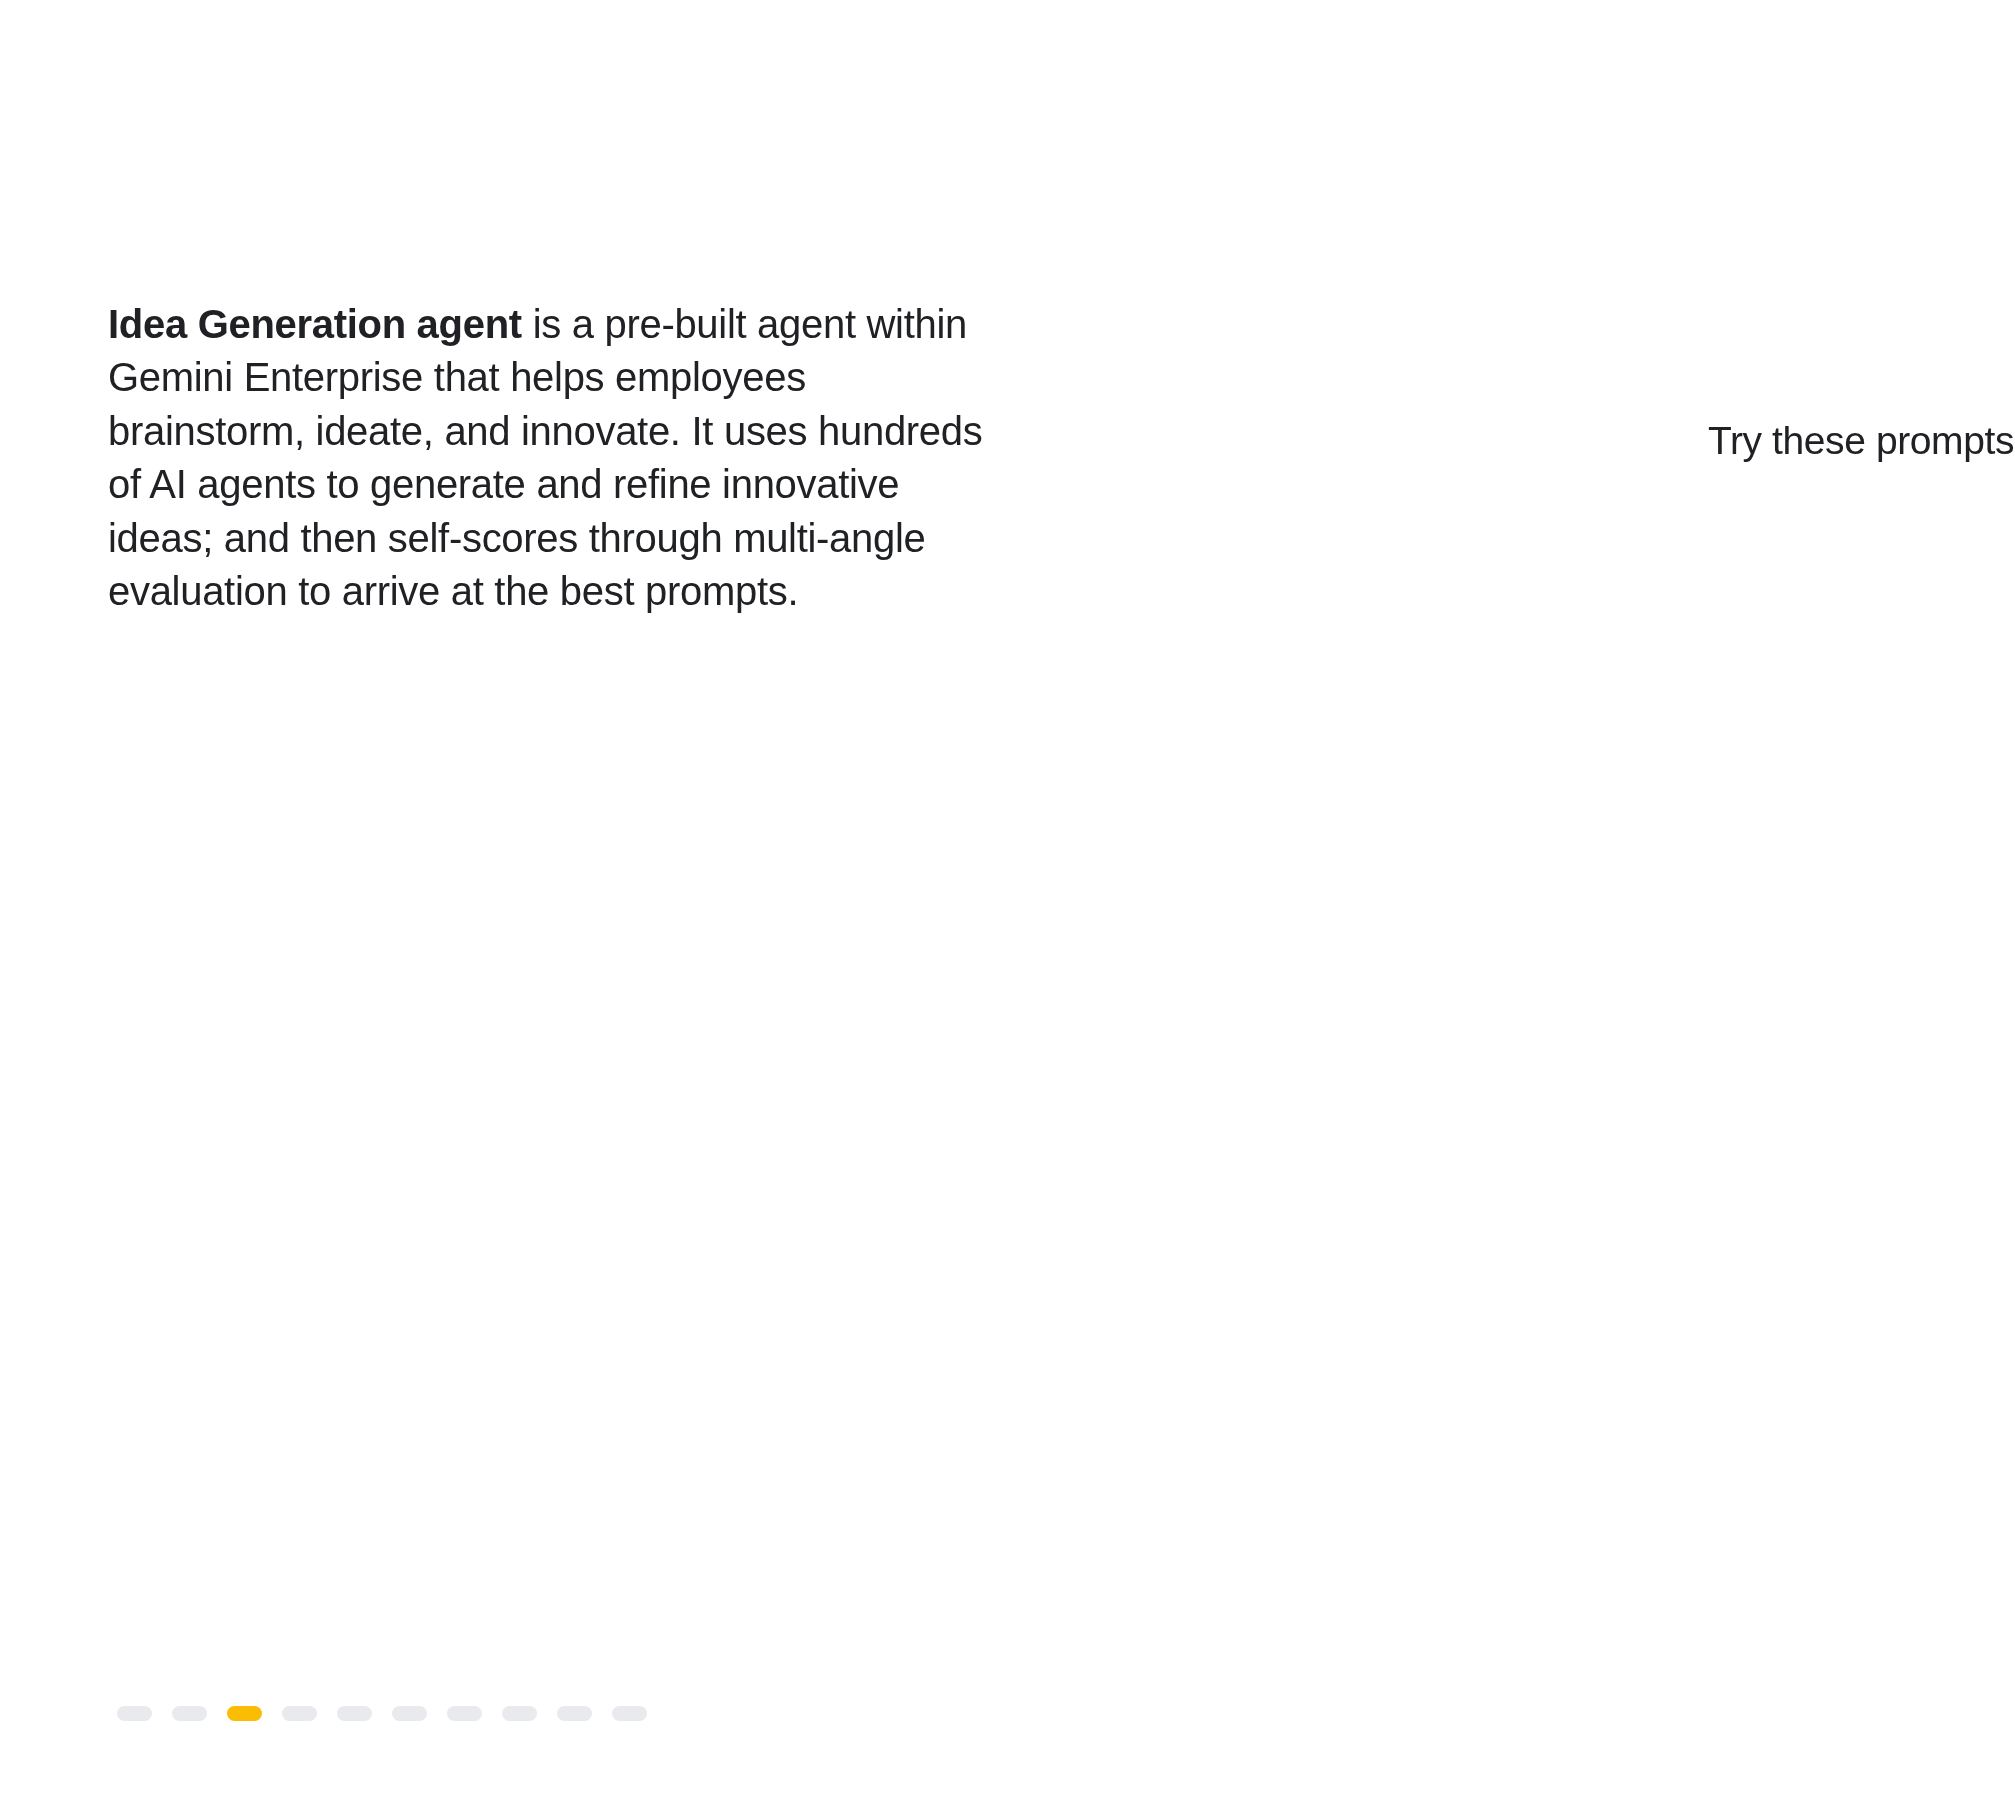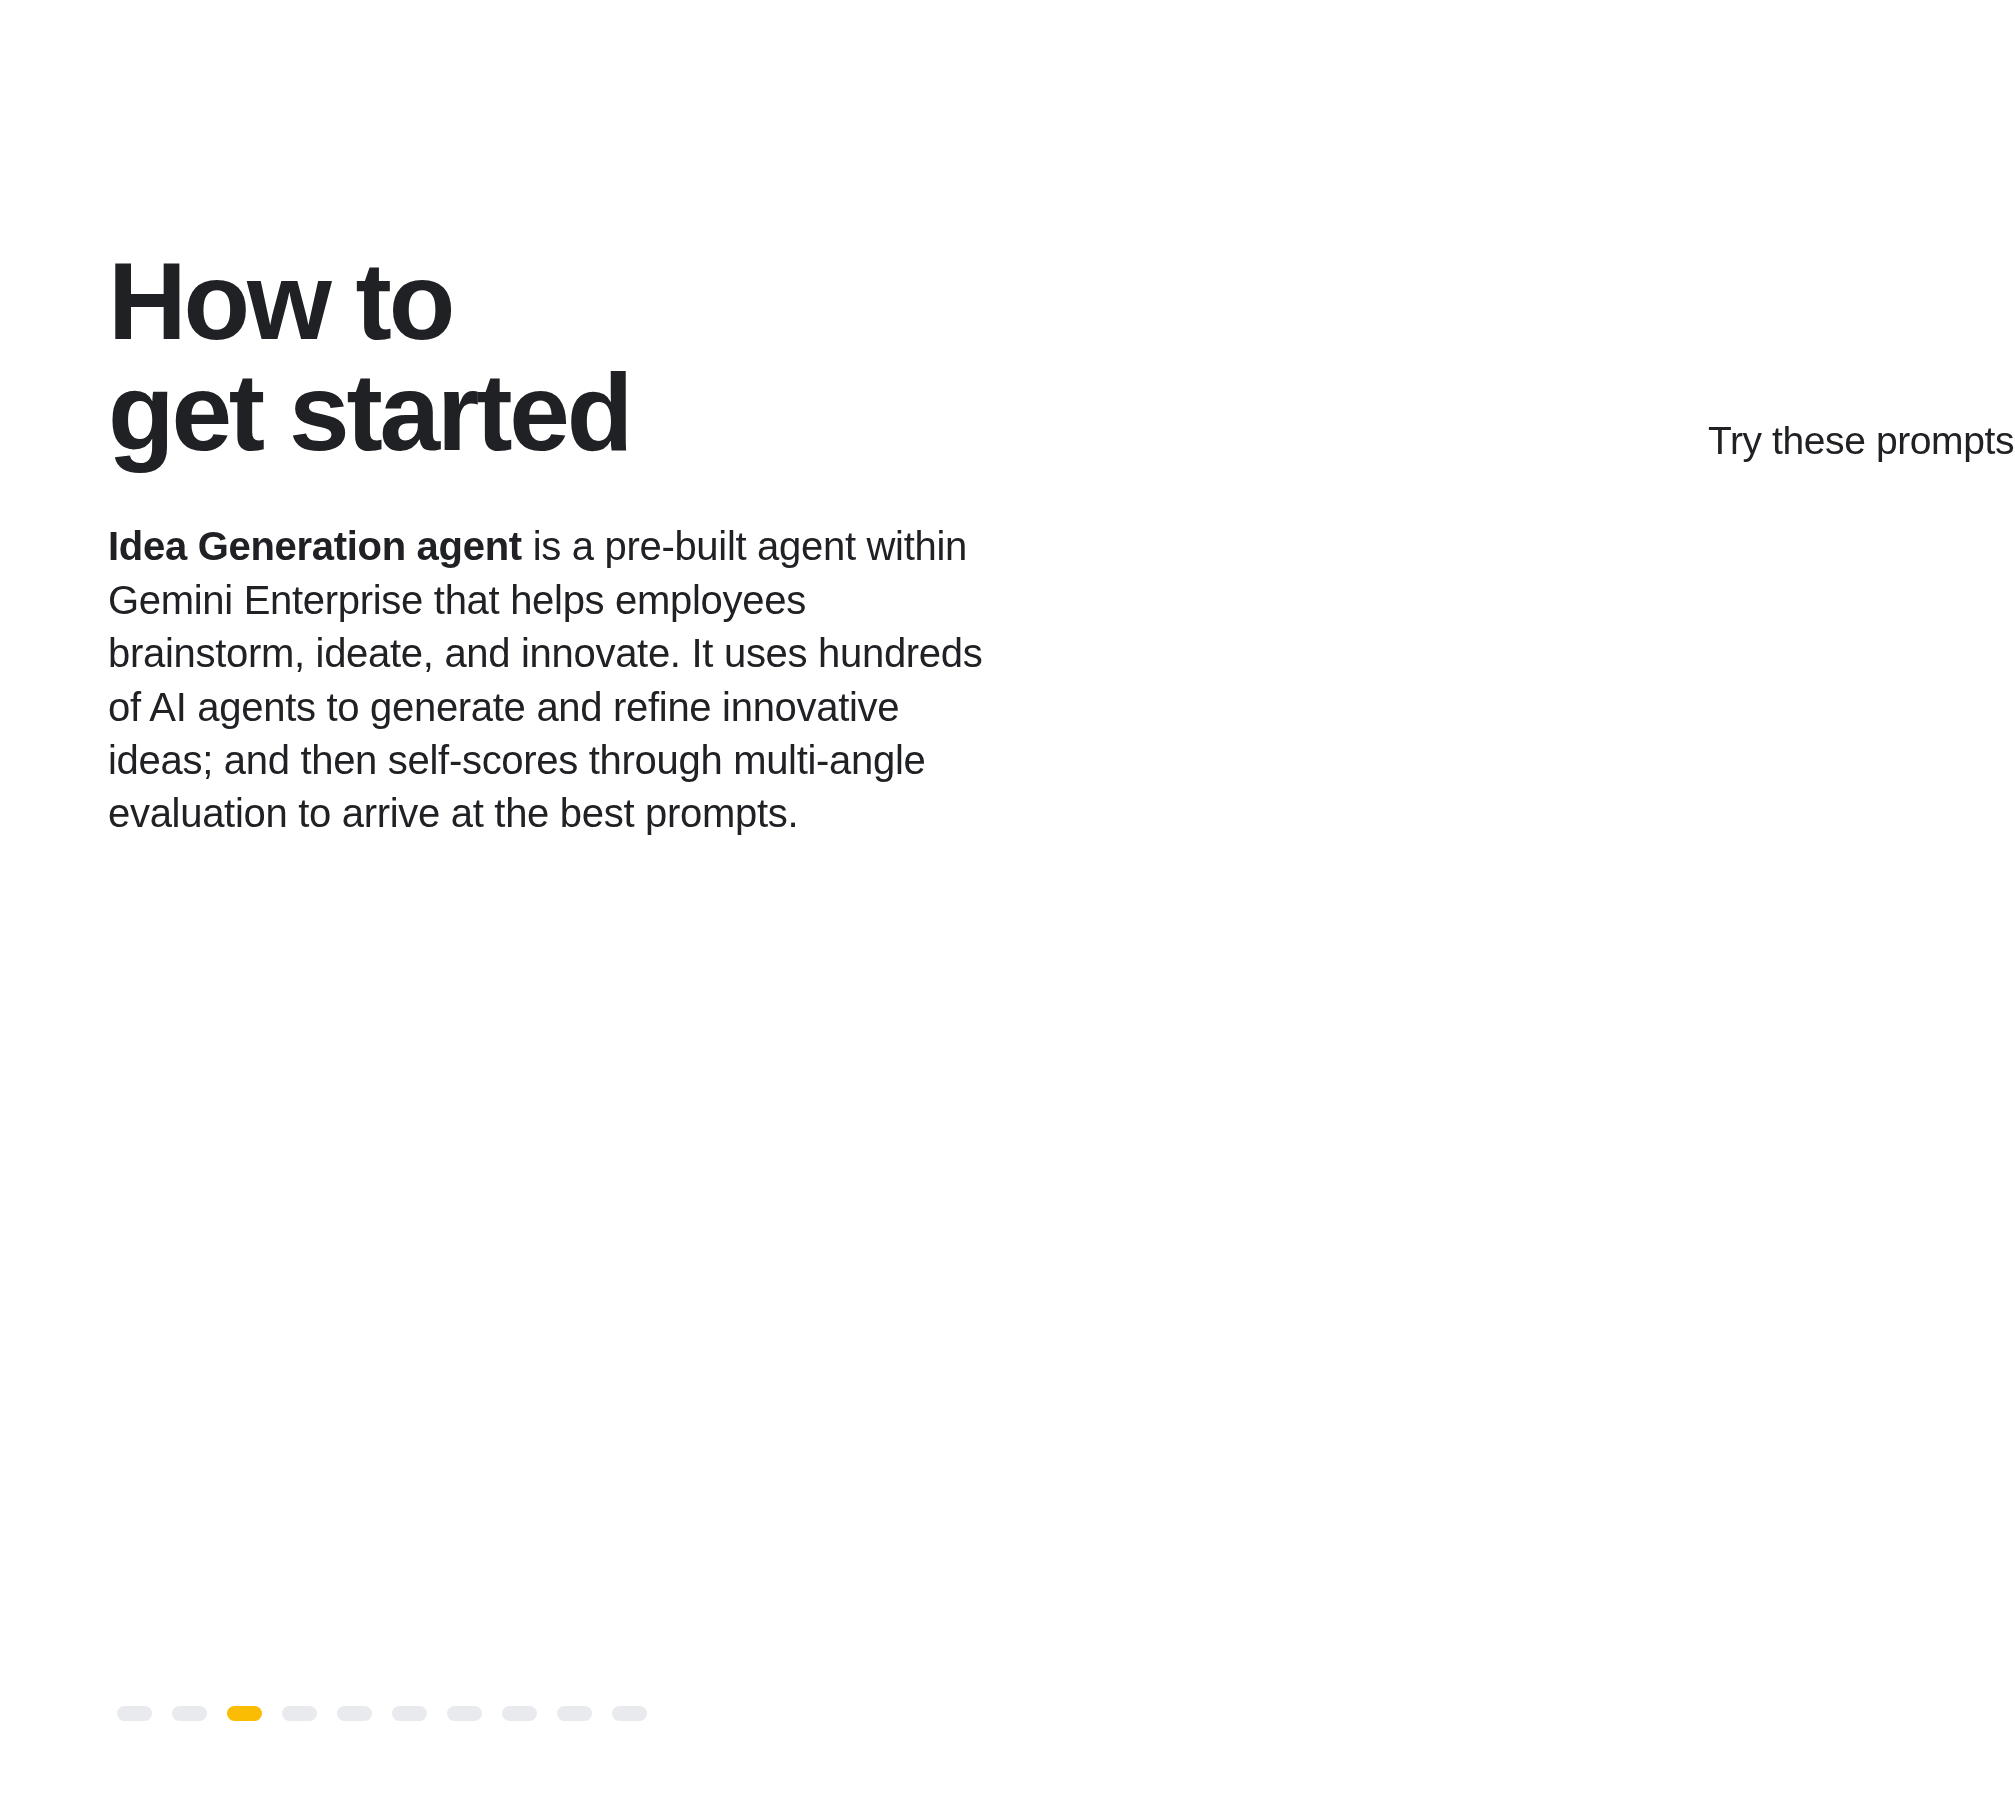--- a/index.html
+++ b/index.html
@@ -85,22 +85,20 @@
     cursor: pointer;
   }
   .dot.active { background: #fbbc04; }
 </style>
 </head>
 <body>
 
 <div class="slide">
 
   <div class="left-col">
-    <h1 class="slide-title">How to
-get started</h1>
     <p class="body-copy"><span class="lead">Idea Generation agent</span><span> is a pre-built agent within Gemini Enterprise that helps employees brainstorm, ideate, and innovate. It uses hundreds of AI agents to generate and refine innovative ideas; and then self-scores through multi-angle evaluation to arrive at the best prompts.</span></p>
   </div>
 
   <div class="prompts-panel">
 
     <div class="panel-header">
       <span class="panel-header-title">Try these prompts</span>
 
     </div>
 

